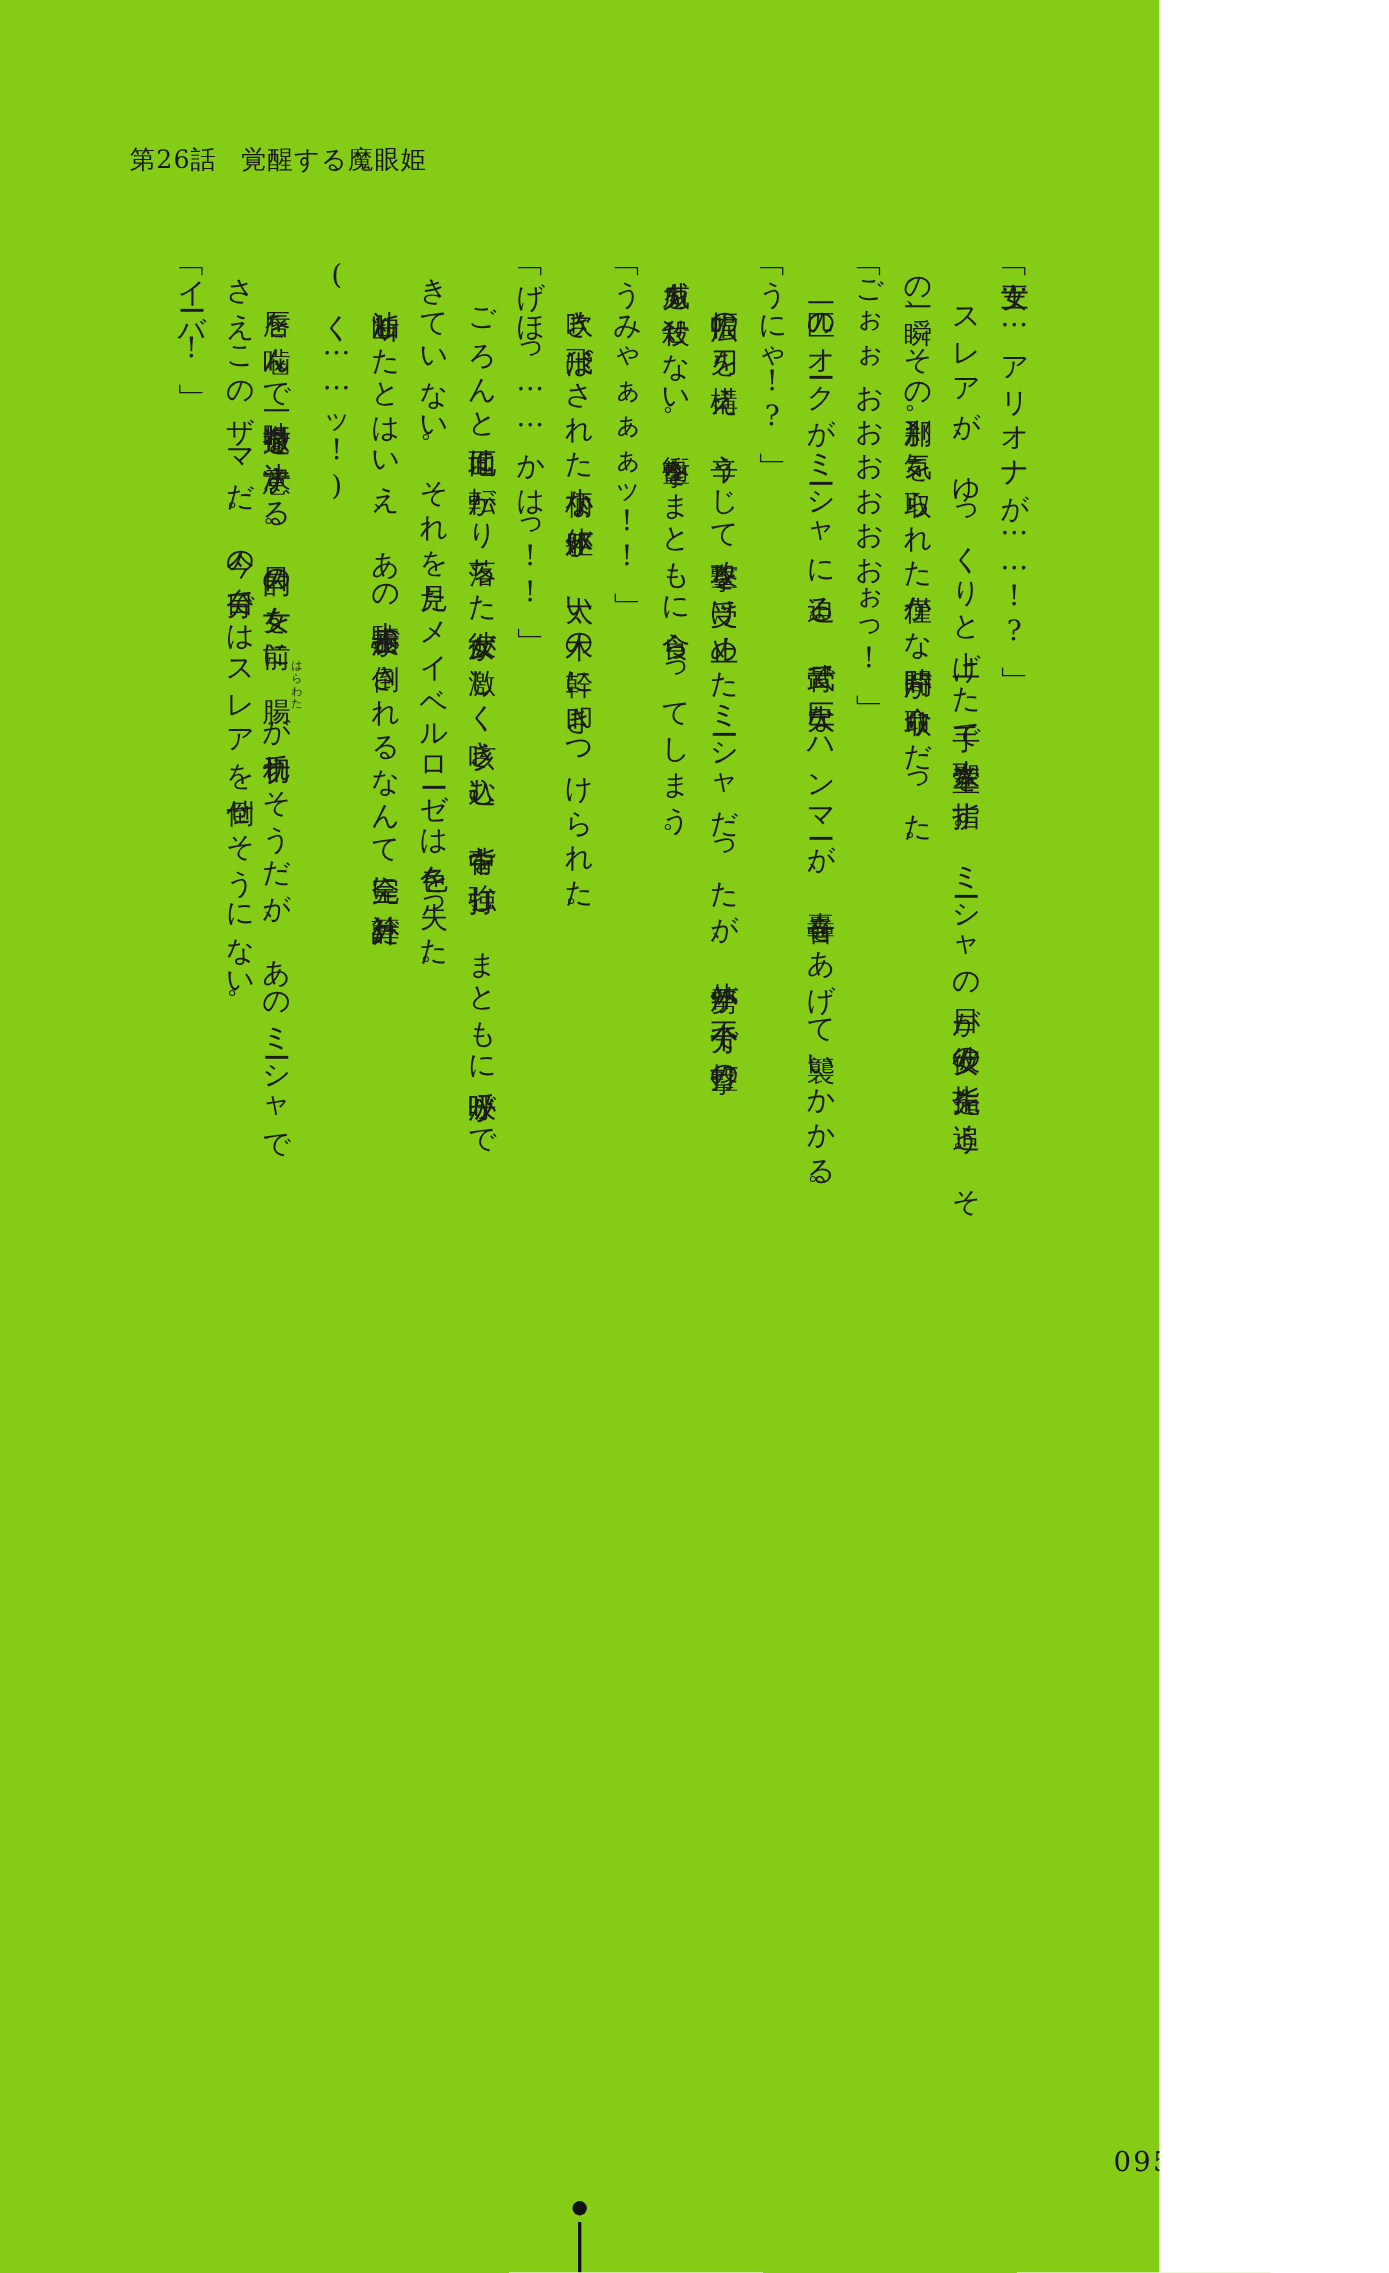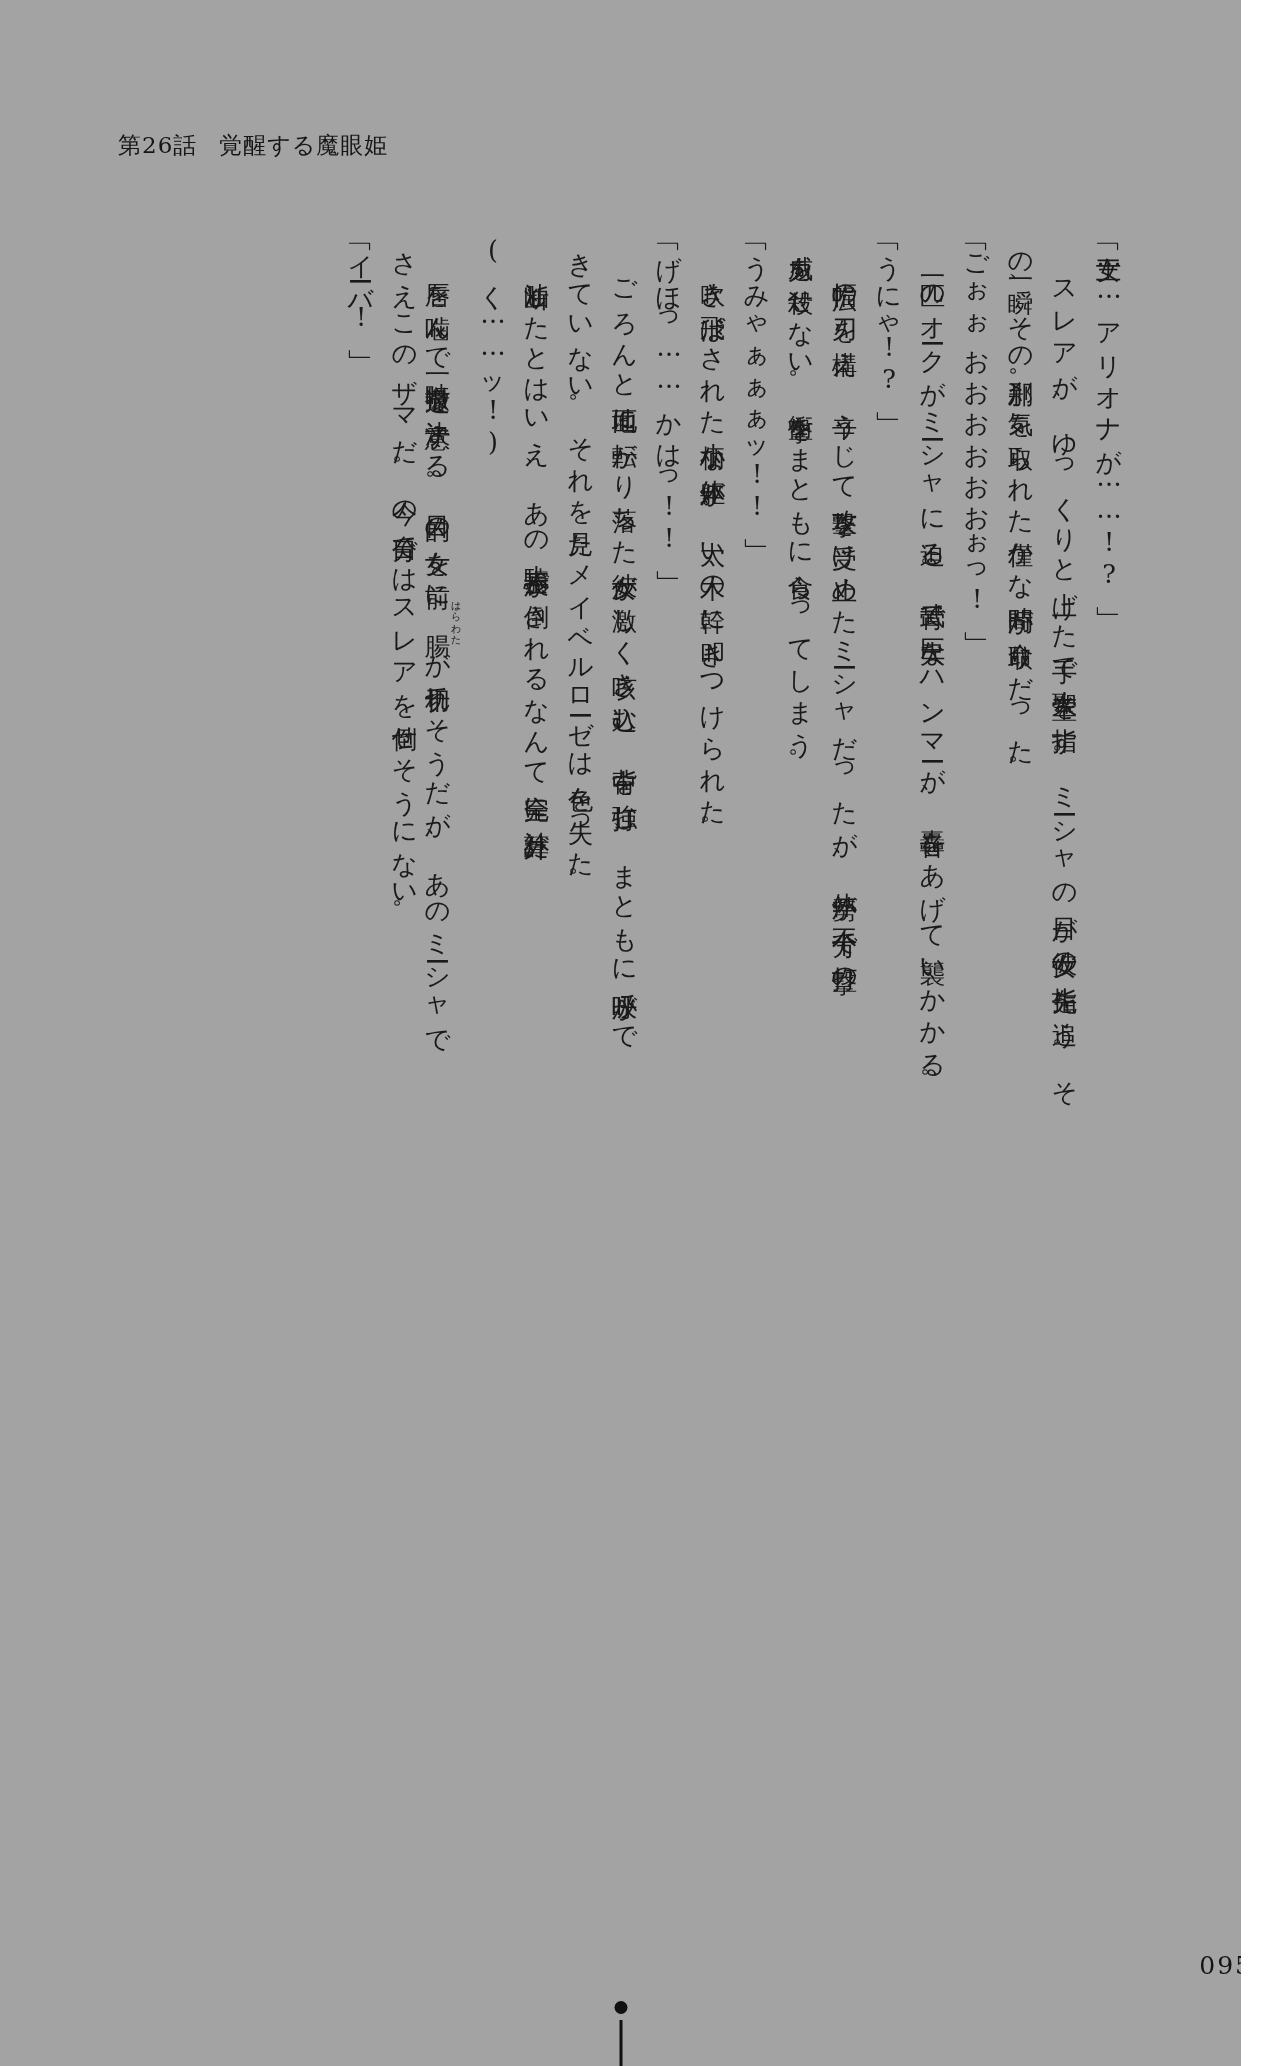--- a/index.html
+++ b/index.html
@@ -2,23 +2,23 @@
 <html><head>
 <meta charset="utf-8">
 <style>
   html, body {
     margin: 0;
     padding: 0;
     background: #ffffff;
   }
   .page {
     position: relative;
-    width: 1241px;
+    width: 1054px;
     height: 2066px;
-    background: #a3a3a3;
+    background: #84cc16;
     overflow: hidden;
     font-family: "DejaVu Serif", "Liberation Serif", serif;
     color: #1a1a1a;
   }
 
   
   .header {
     position: absolute;
     top: 130px;
     left: 118px;

